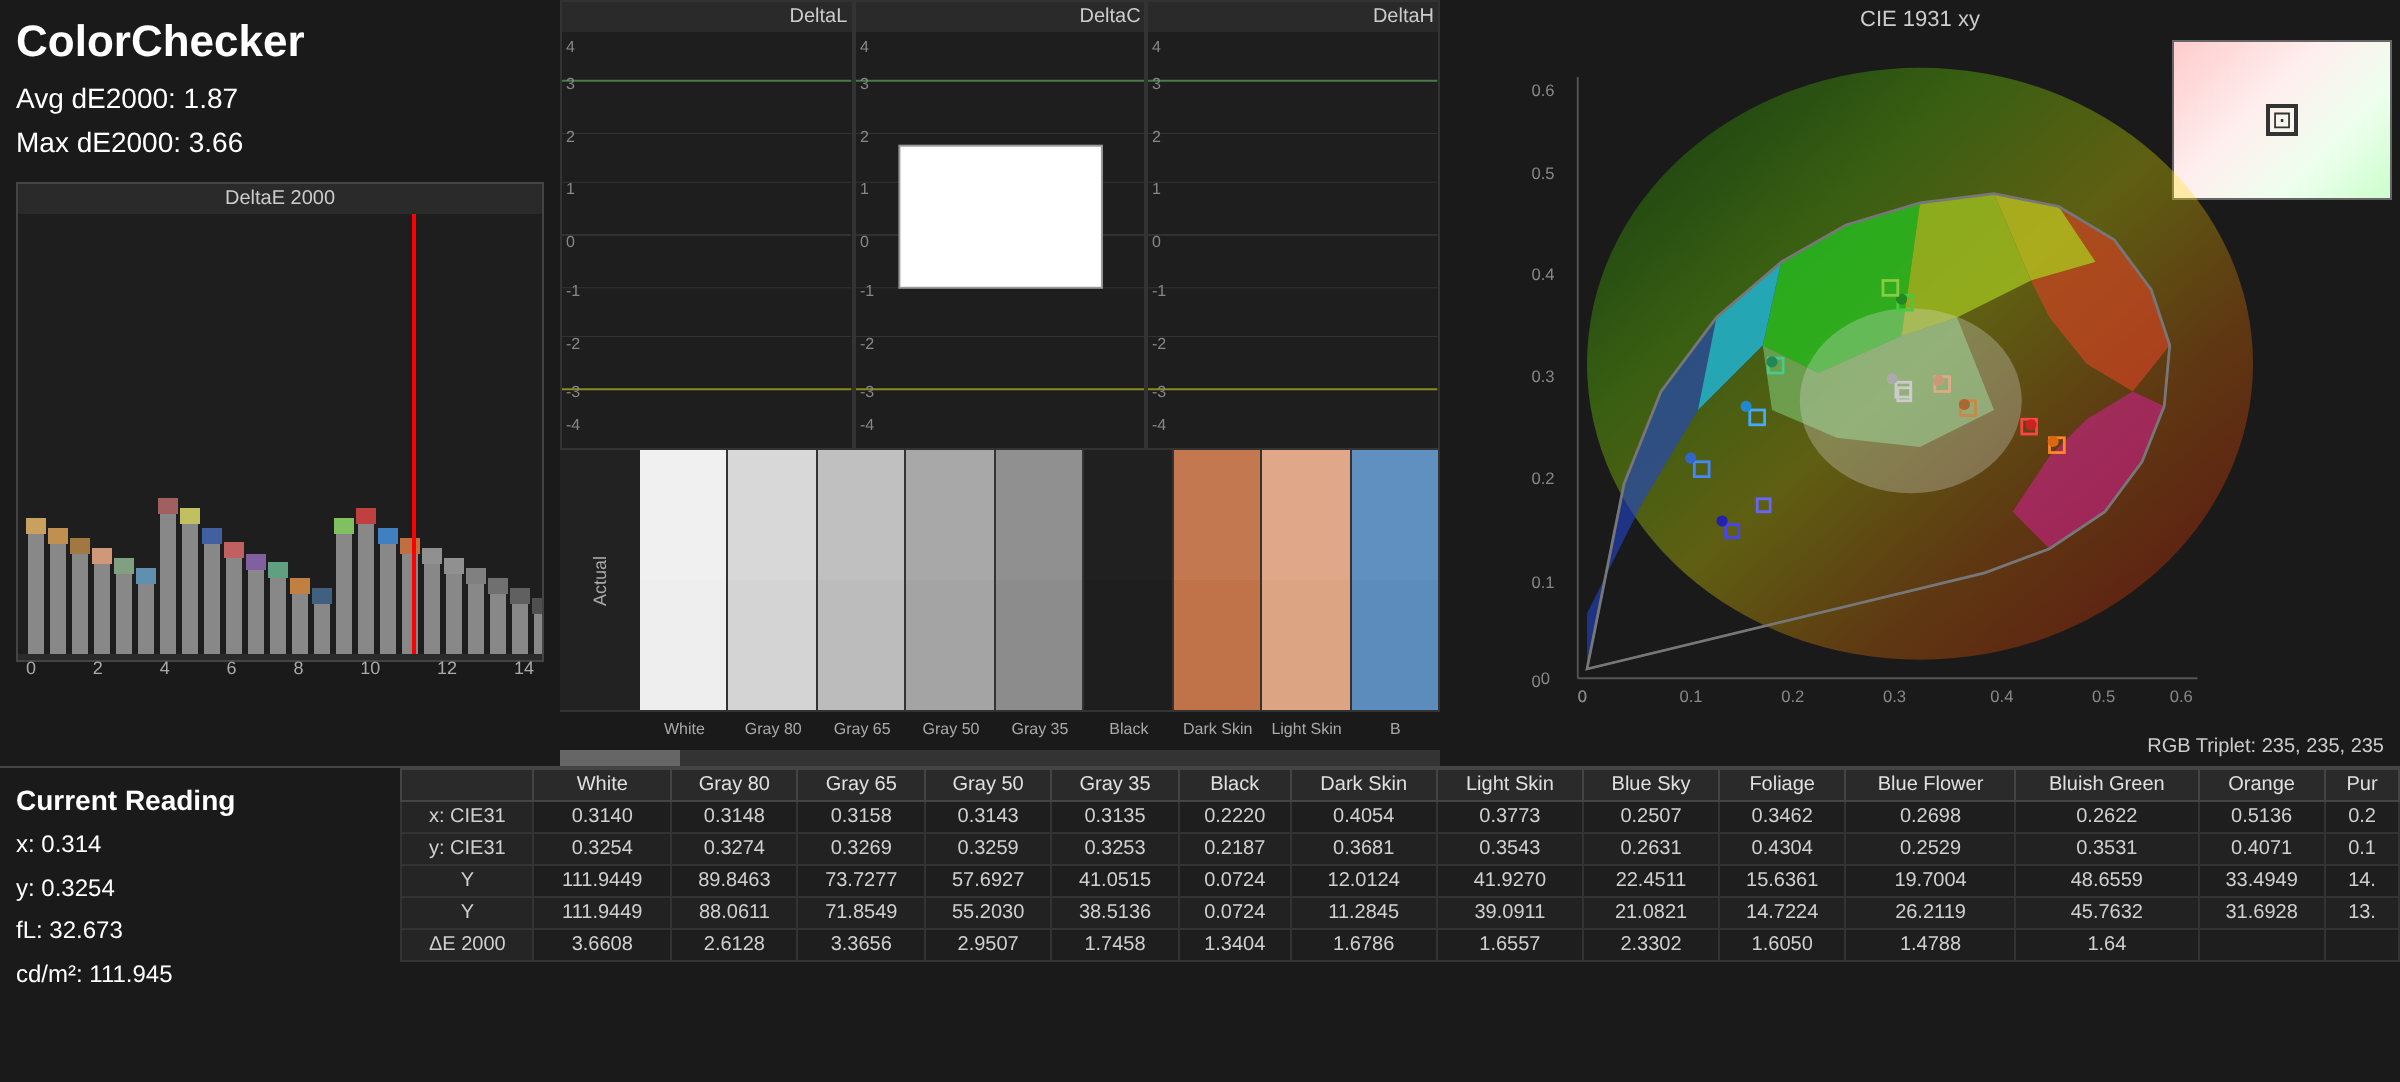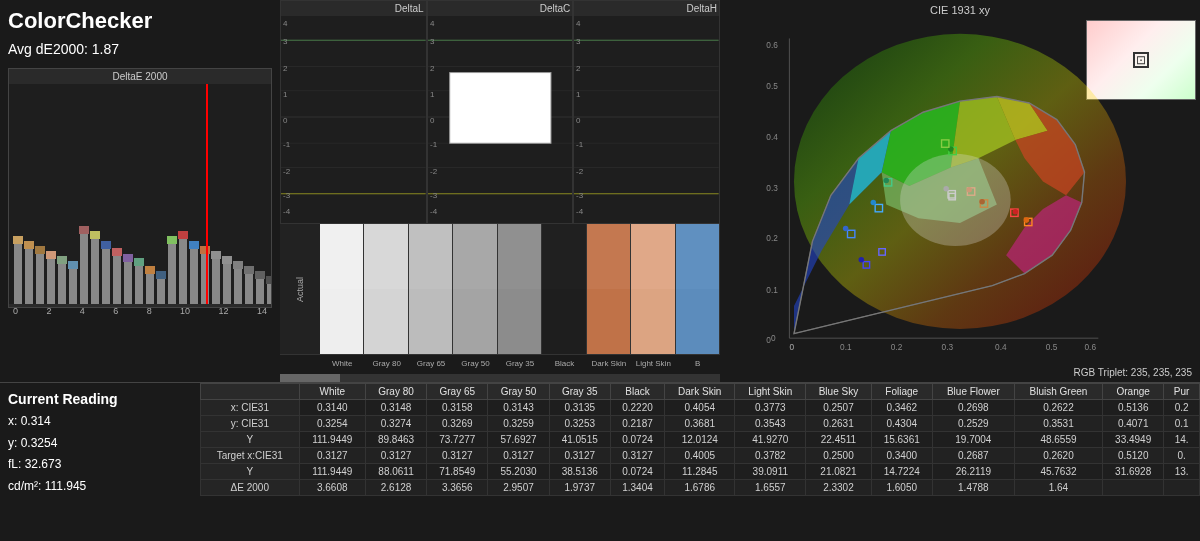--- a/index.html
+++ b/index.html
@@ -317,20 +317,21 @@
 </head>
 <body>
 
 <div class="main-container">
   <div class="top-section">
 
     <div class="left-panel">
       <div class="title">ColorChecker</div>
       <div class="stats">
         <div>Avg dE2000: 1.87</div>
+        <div>Max dE2000: 3.66</div>
       </div>
       <div class="chart-area">
         <div class="chart-title">DeltaE 2000</div>
         <div class="bar-chart">
           <div class="bar-chart-inner">
 
           <div style="display: flex; flex-direction: column; align-items: center; width: 10px;">
                 <div style="width: 10px; height: 8px; background-color: rgb(200, 160, 96);"></div>
                 <div style="width: 8px; height: 60px; background-color: rgb(136, 136, 136);"></div>
               </div>
@@ -765,37 +766,20 @@
               <td>12.0124</td>
               <td>41.9270</td>
               <td>22.4511</td>
               <td>15.6361</td>
               <td>19.7004</td>
               <td>48.6559</td>
               <td>33.4949</td>
               <td>14.</td>
             </tr>
             <tr>
-              <td class="row-label">Target x:CIE31</td>
-              <td>0.3127</td>
-              <td>0.3127</td>
-              <td>0.3127</td>
-              <td>0.3127</td>
-              <td>0.3127</td>
-              <td>0.3127</td>
-              <td>0.4005</td>
-              <td>0.3782</td>
-              <td>0.2500</td>
-              <td>0.3400</td>
-              <td>0.2687</td>
-              <td>0.2620</td>
-              <td>0.5120</td>
-              <td>0.</td>
-            </tr>
-            <tr>
               <td class="row-label">Y</td>
               <td>111.9449</td>
               <td>88.0611</td>
               <td>71.8549</td>
               <td>55.2030</td>
               <td>38.5136</td>
               <td>0.0724</td>
               <td>11.2845</td>
               <td>39.0911</td>
               <td>21.0821</td>
@@ -804,21 +788,21 @@
               <td>45.7632</td>
               <td>31.6928</td>
               <td>13.</td>
             </tr>
             <tr>
               <td class="row-label">ΔE 2000</td>
               <td>3.6608</td>
               <td>2.6128</td>
               <td>3.3656</td>
               <td>2.9507</td>
-              <td>1.9737</td>
+              <td>1.7458</td>
               <td>1.3404</td>
               <td>1.6786</td>
               <td>1.6557</td>
               <td>2.3302</td>
               <td>1.6050</td>
               <td>1.4788</td>
               <td>1.64</td>
               <td></td>
               <td></td>
             </tr>

